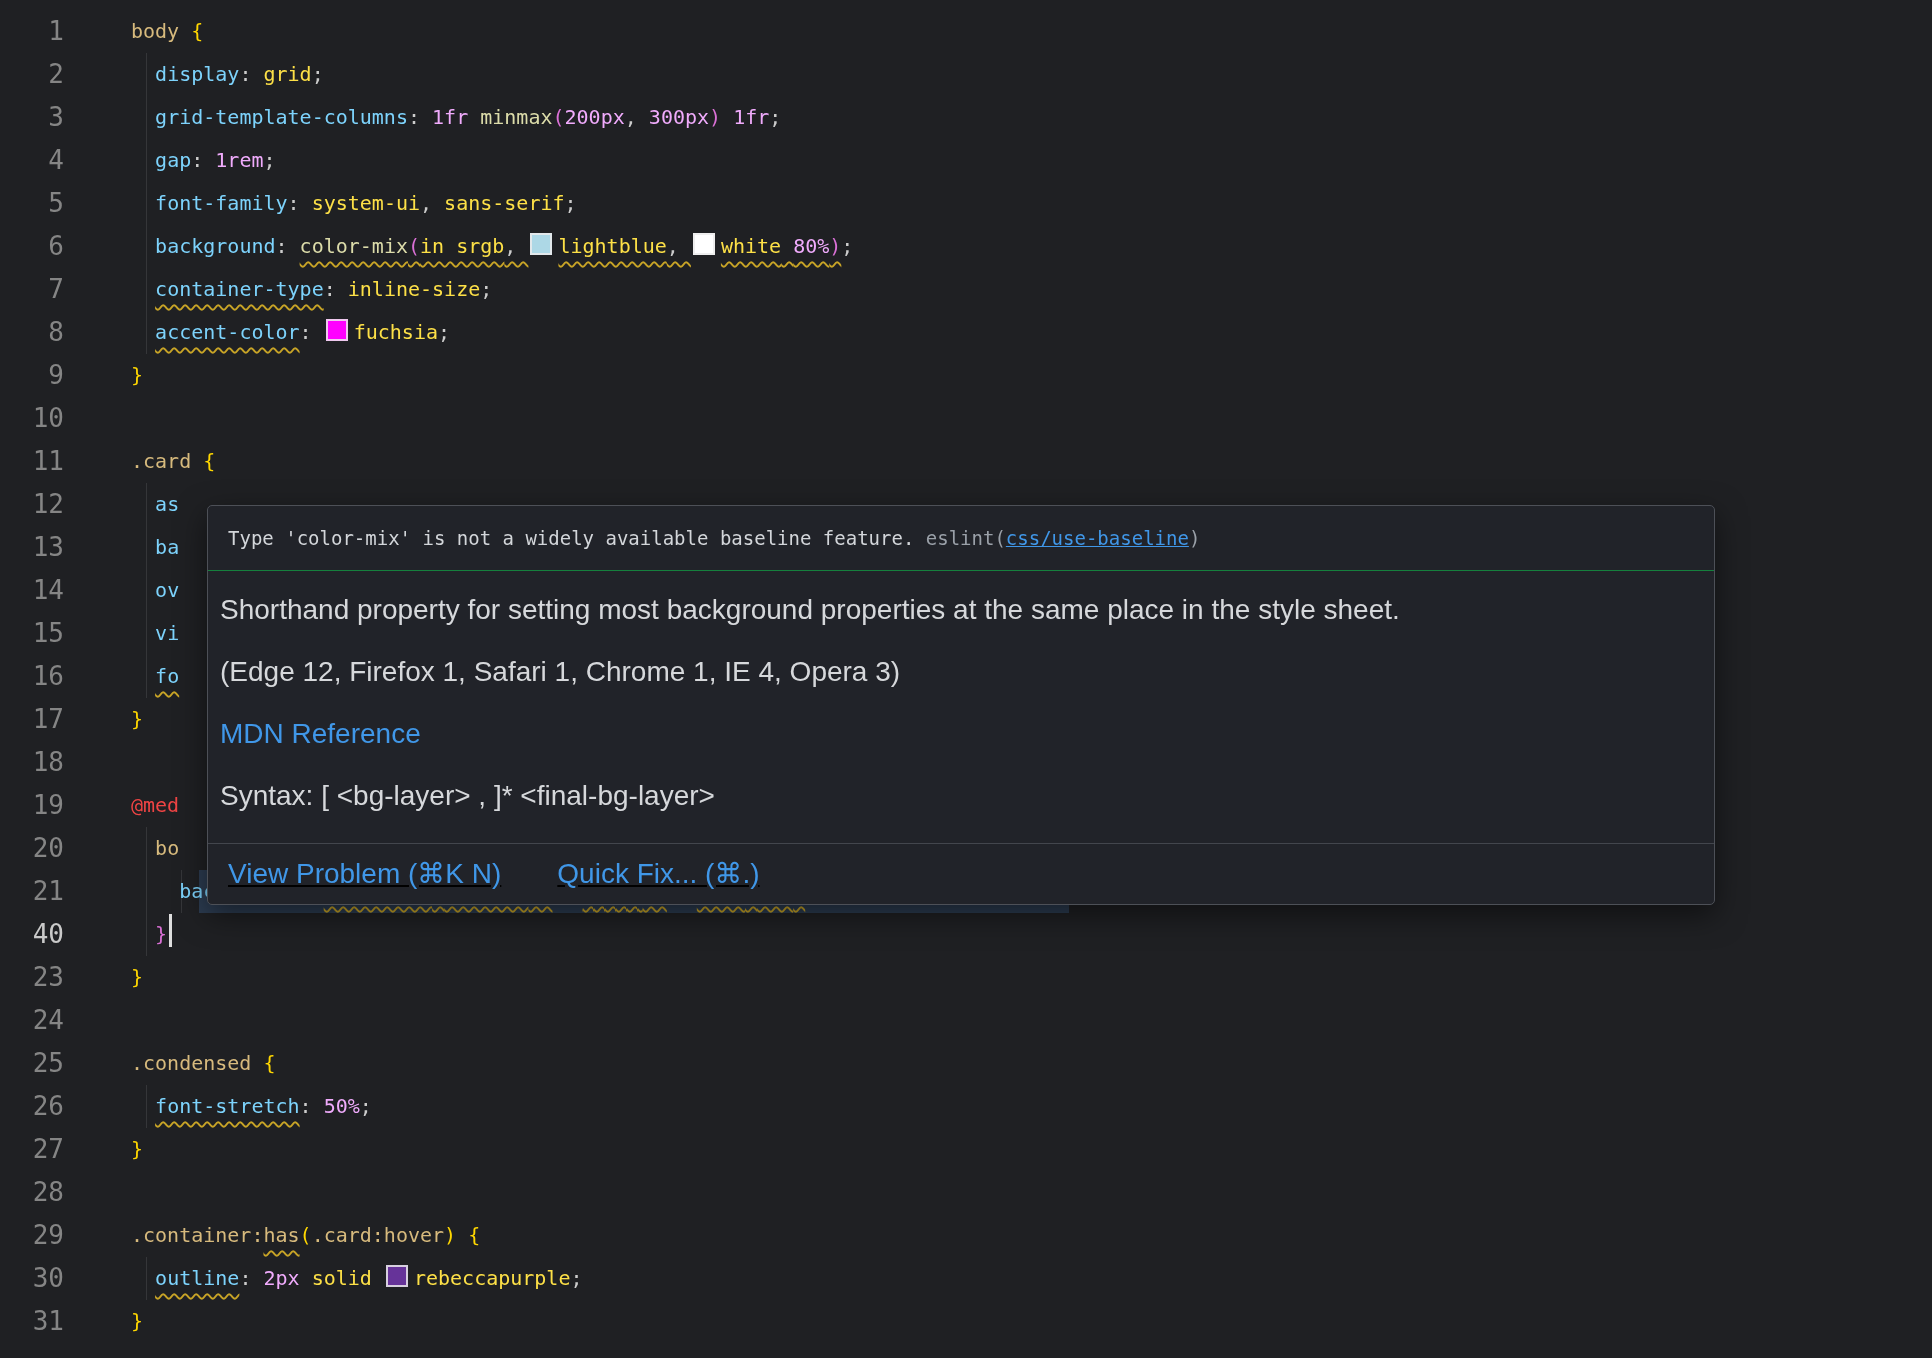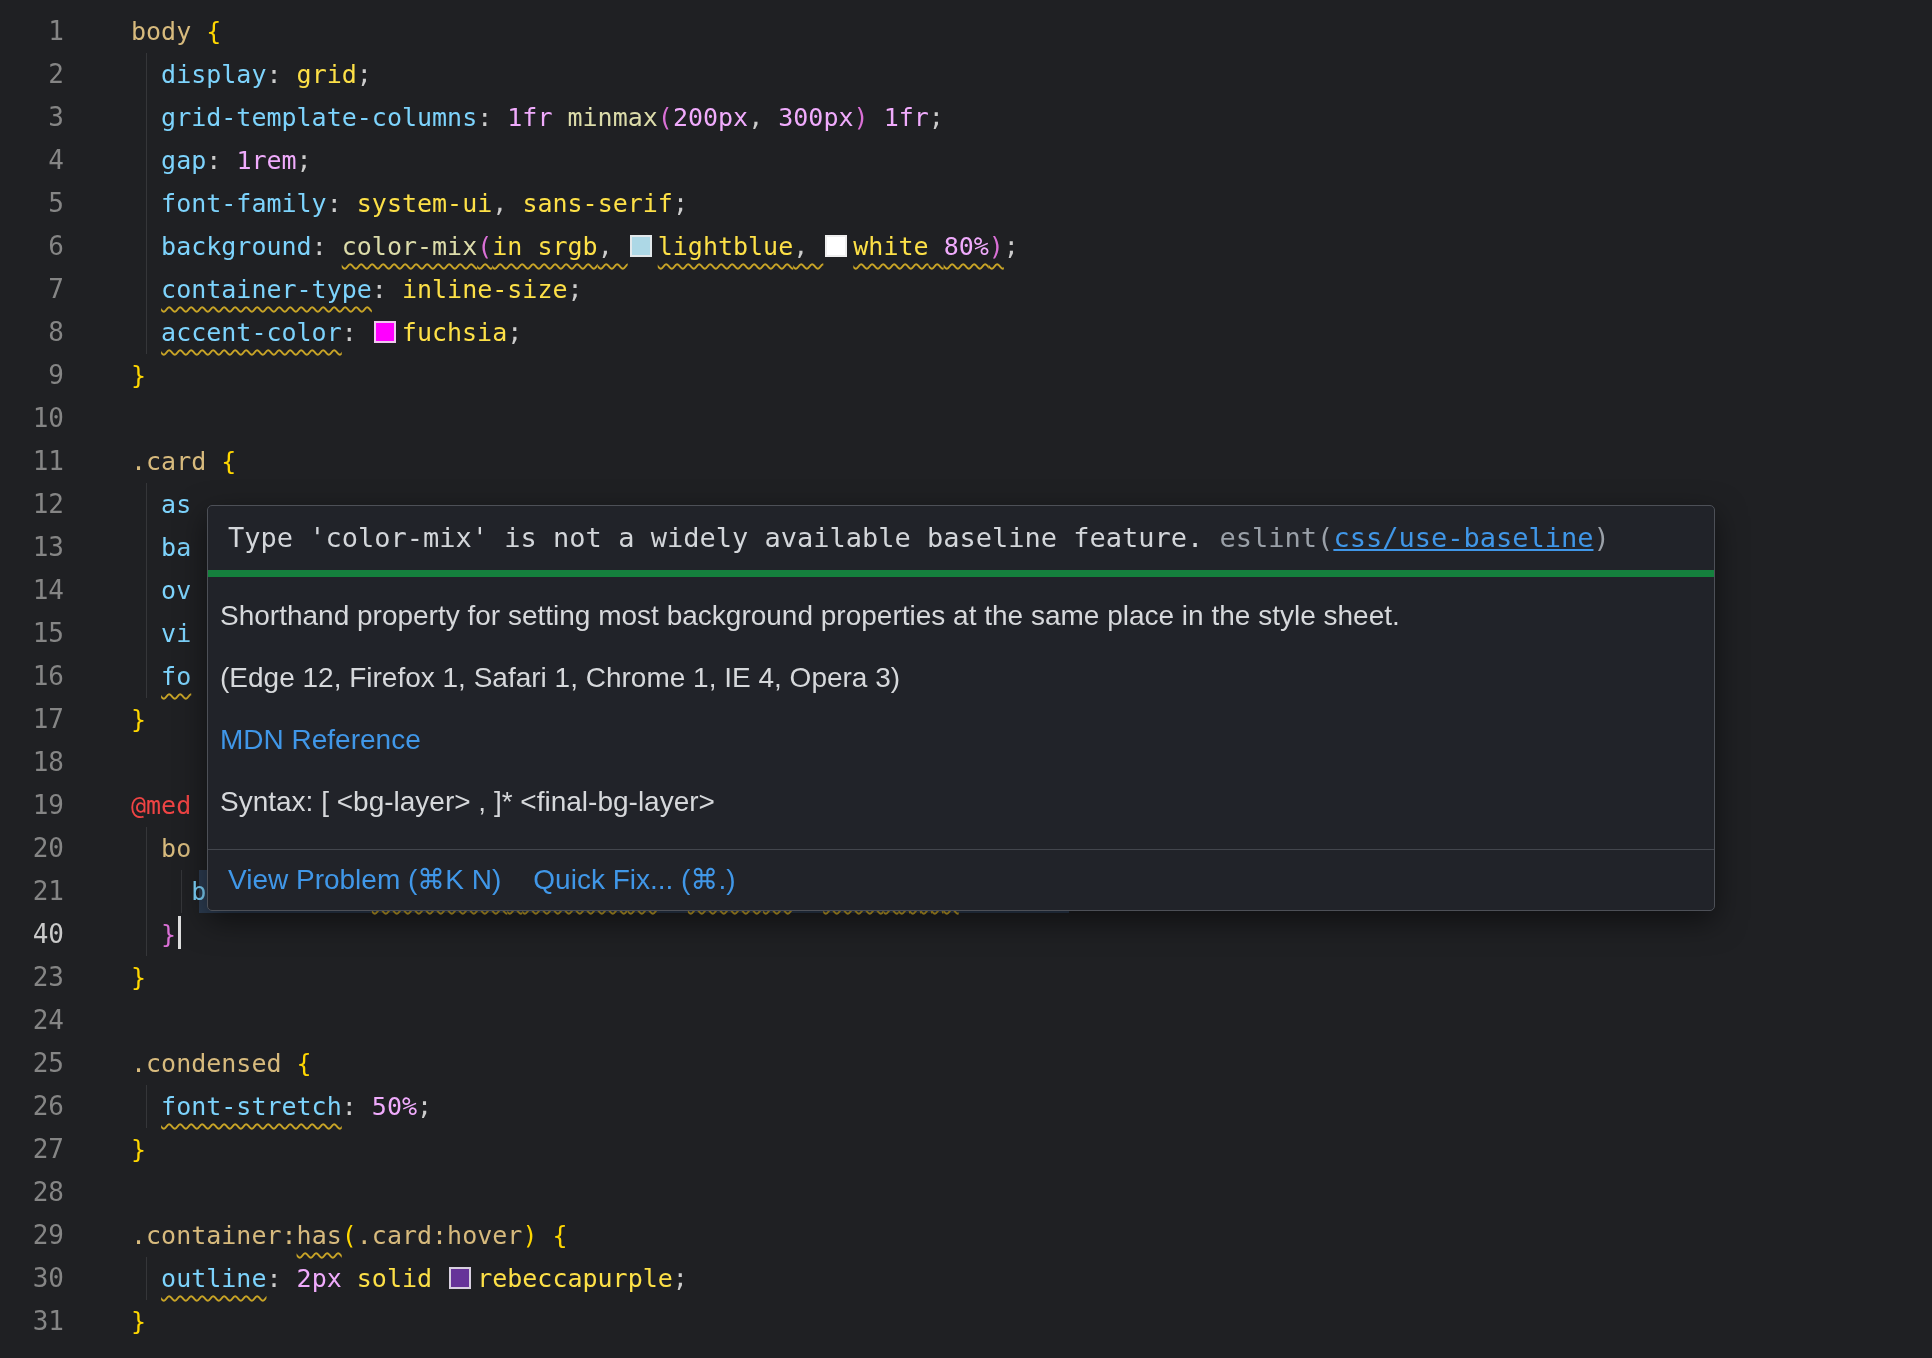--- a/index.html
+++ b/index.html
@@ -2,43 +2,43 @@
 <html><head>
 <meta charset="utf-8">
 <style>
   html,body{margin:0;padding:0;width:1932px;height:1358px;overflow:hidden;background:#1f2023;}
   .editor{position:relative;width:1932px;height:1358px;background:#1f2023;
           font-family:"DejaVu Sans Mono","Liberation Mono",monospace;}
   .lines{position:absolute;left:0;top:10px;width:100%;}
   .line{display:flex;height:43px;line-height:43px;}
   .gutter{flex:none;width:64px;text-align:right;font-size:26px;color:#858585;user-select:none;}
   .gutter.active{color:#c9c9c9;}
-  .code{margin-left:67px;white-space:pre;font-size:25px;color:#cccccc;}
+  .code{margin-left:67px;white-space:pre;font-size:20px;color:#cccccc;}
   .c-plain{color:#cccccc}.c-prop{color:#7dd3fc}.c-val{color:#fde047}.c-num{color:#f0abfc}
   .c-func{color:#dcdcaa}.c-sel{color:#d7ba7d}.c-at{color:#ef4444}
   .c-b1{color:#ffd700}.c-b2{color:#da70d6}.c-b3{color:#179fff}
   .sq{text-decoration:underline wavy #c8a426;text-decoration-thickness:2px;text-underline-offset:8px;text-decoration-skip-ink:none;}
   .swatch{display:inline-block;width:22px;height:22px;border:2px solid rgba(235,235,235,.85);
           margin:0 6px 0 2px;vertical-align:-2px;box-sizing:border-box;}
   .guide{position:absolute;width:1px;background:rgba(255,255,255,.10);}
   .hover-highlight{position:absolute;left:199px;top:870px;width:870px;height:43px;background:#2c3c51;}
   .cursor{display:inline-block;width:3px;height:33px;background:#dedede;vertical-align:-6px;margin-left:2px;}
 
   .hover-tooltip{position:absolute;left:207px;top:505px;width:1508px;box-sizing:border-box;
                  background:#212329;border:1px solid #4d5057;border-radius:5px;z-index:10;
                  box-shadow:0 10px 30px rgba(0,0,0,.5);
                  font-family:"Liberation Sans","DejaVu Sans",sans-serif;}
-  .tt-diagnostic{font-family:"DejaVu Sans Mono","Liberation Mono",monospace;font-size:27px;
-                 line-height:36px;padding:14px 20px;border-bottom:7px solid #15803d;color:#d3d6da;}
+  .tt-diagnostic{font-family:"DejaVu Sans Mono","Liberation Mono",monospace;font-size:19px;
+                 line-height:36px;padding:14px 20px;border-bottom:1px solid #15803d;color:#d3d6da;}
   .tt-src{color:#9aa0a8;}
   .tt-link{color:#4097e8;cursor:pointer;text-decoration:none;}
   .tt-link.underline{text-decoration:underline;}
   .tt-docs{padding:22px 12px 2px;font-size:28px;line-height:34px;color:#d6d8db;}
   .tt-docs p{margin:0 0 28px;}
-  .tt-actions{padding:13px 20px;border-top:1px solid #43464d;font-size:28px;line-height:34px;display:flex;gap:32px;}
+  .tt-actions{padding:13px 20px;border-top:1px solid #43464d;font-size:28px;line-height:34px;display:flex;gap:56px;text-decoration:underline;}
 </style>
 </head>
 <body>
 
 <div class="editor">
 
   <div>
     <div class="guide" style="left:146px;top:53px;height:301px"></div>
     <div class="guide" style="left:146px;top:483px;height:215px"></div>
     <div class="guide" style="left:146px;top:827px;height:129px"></div>

